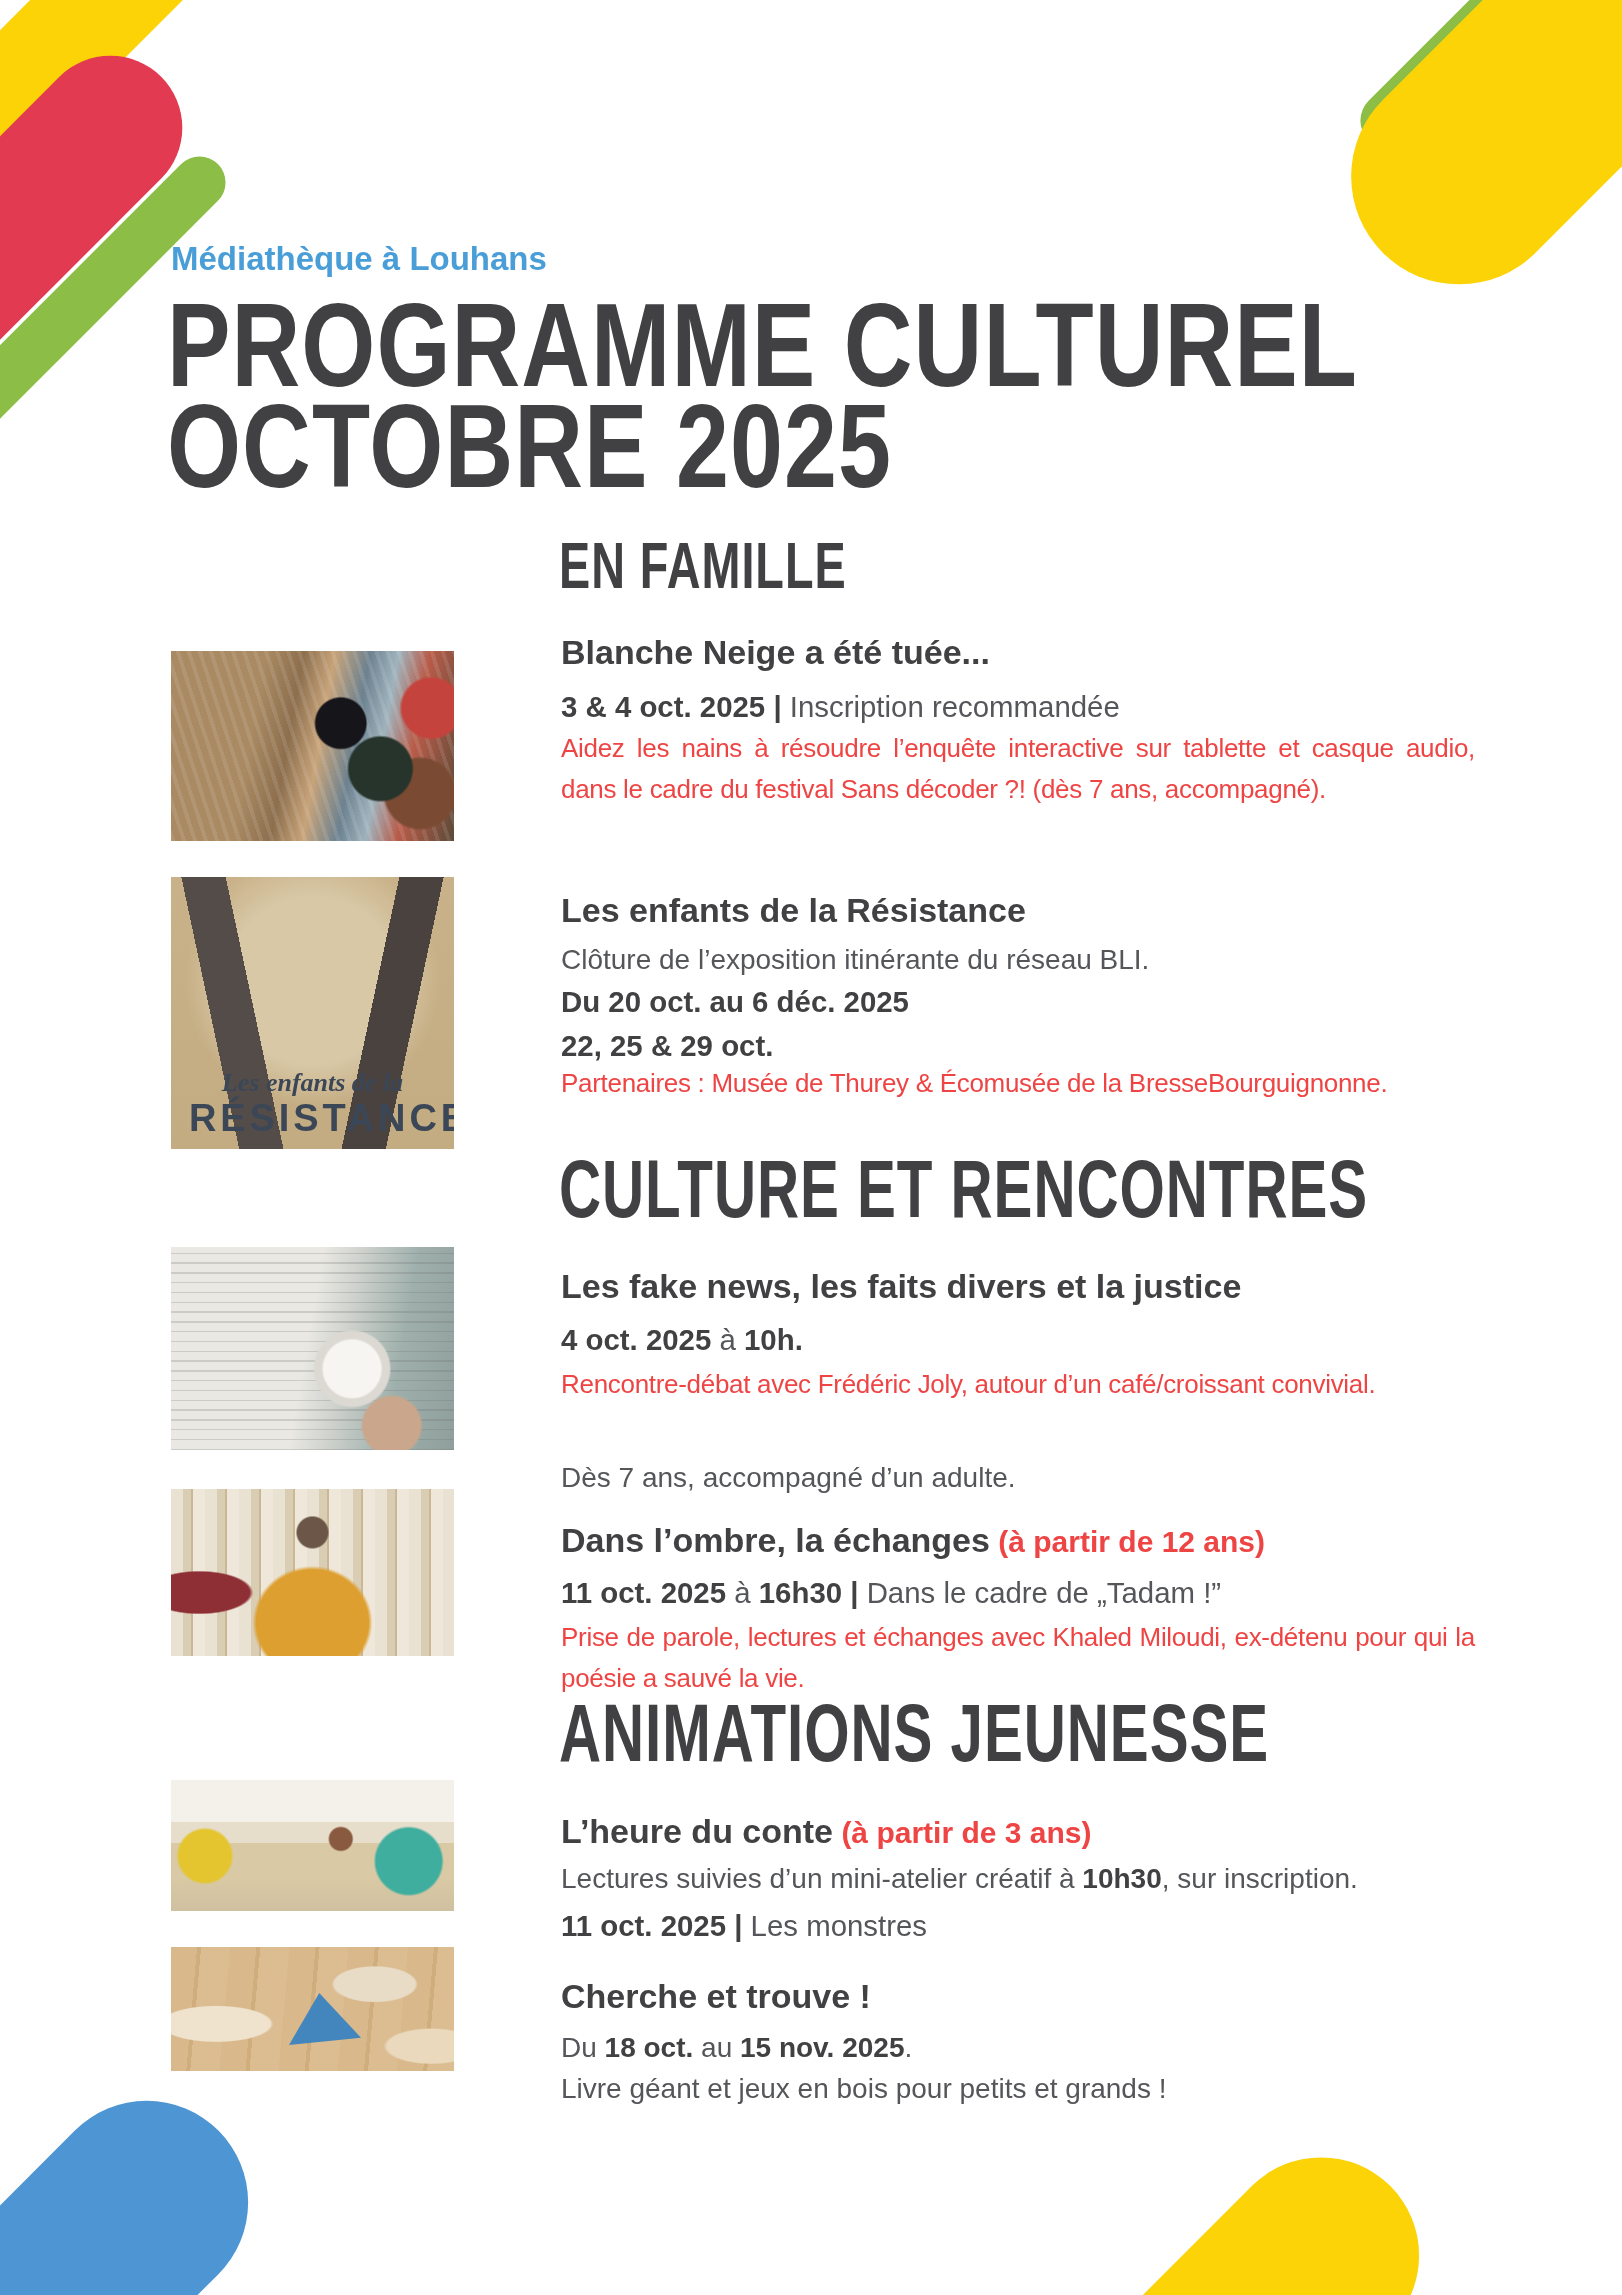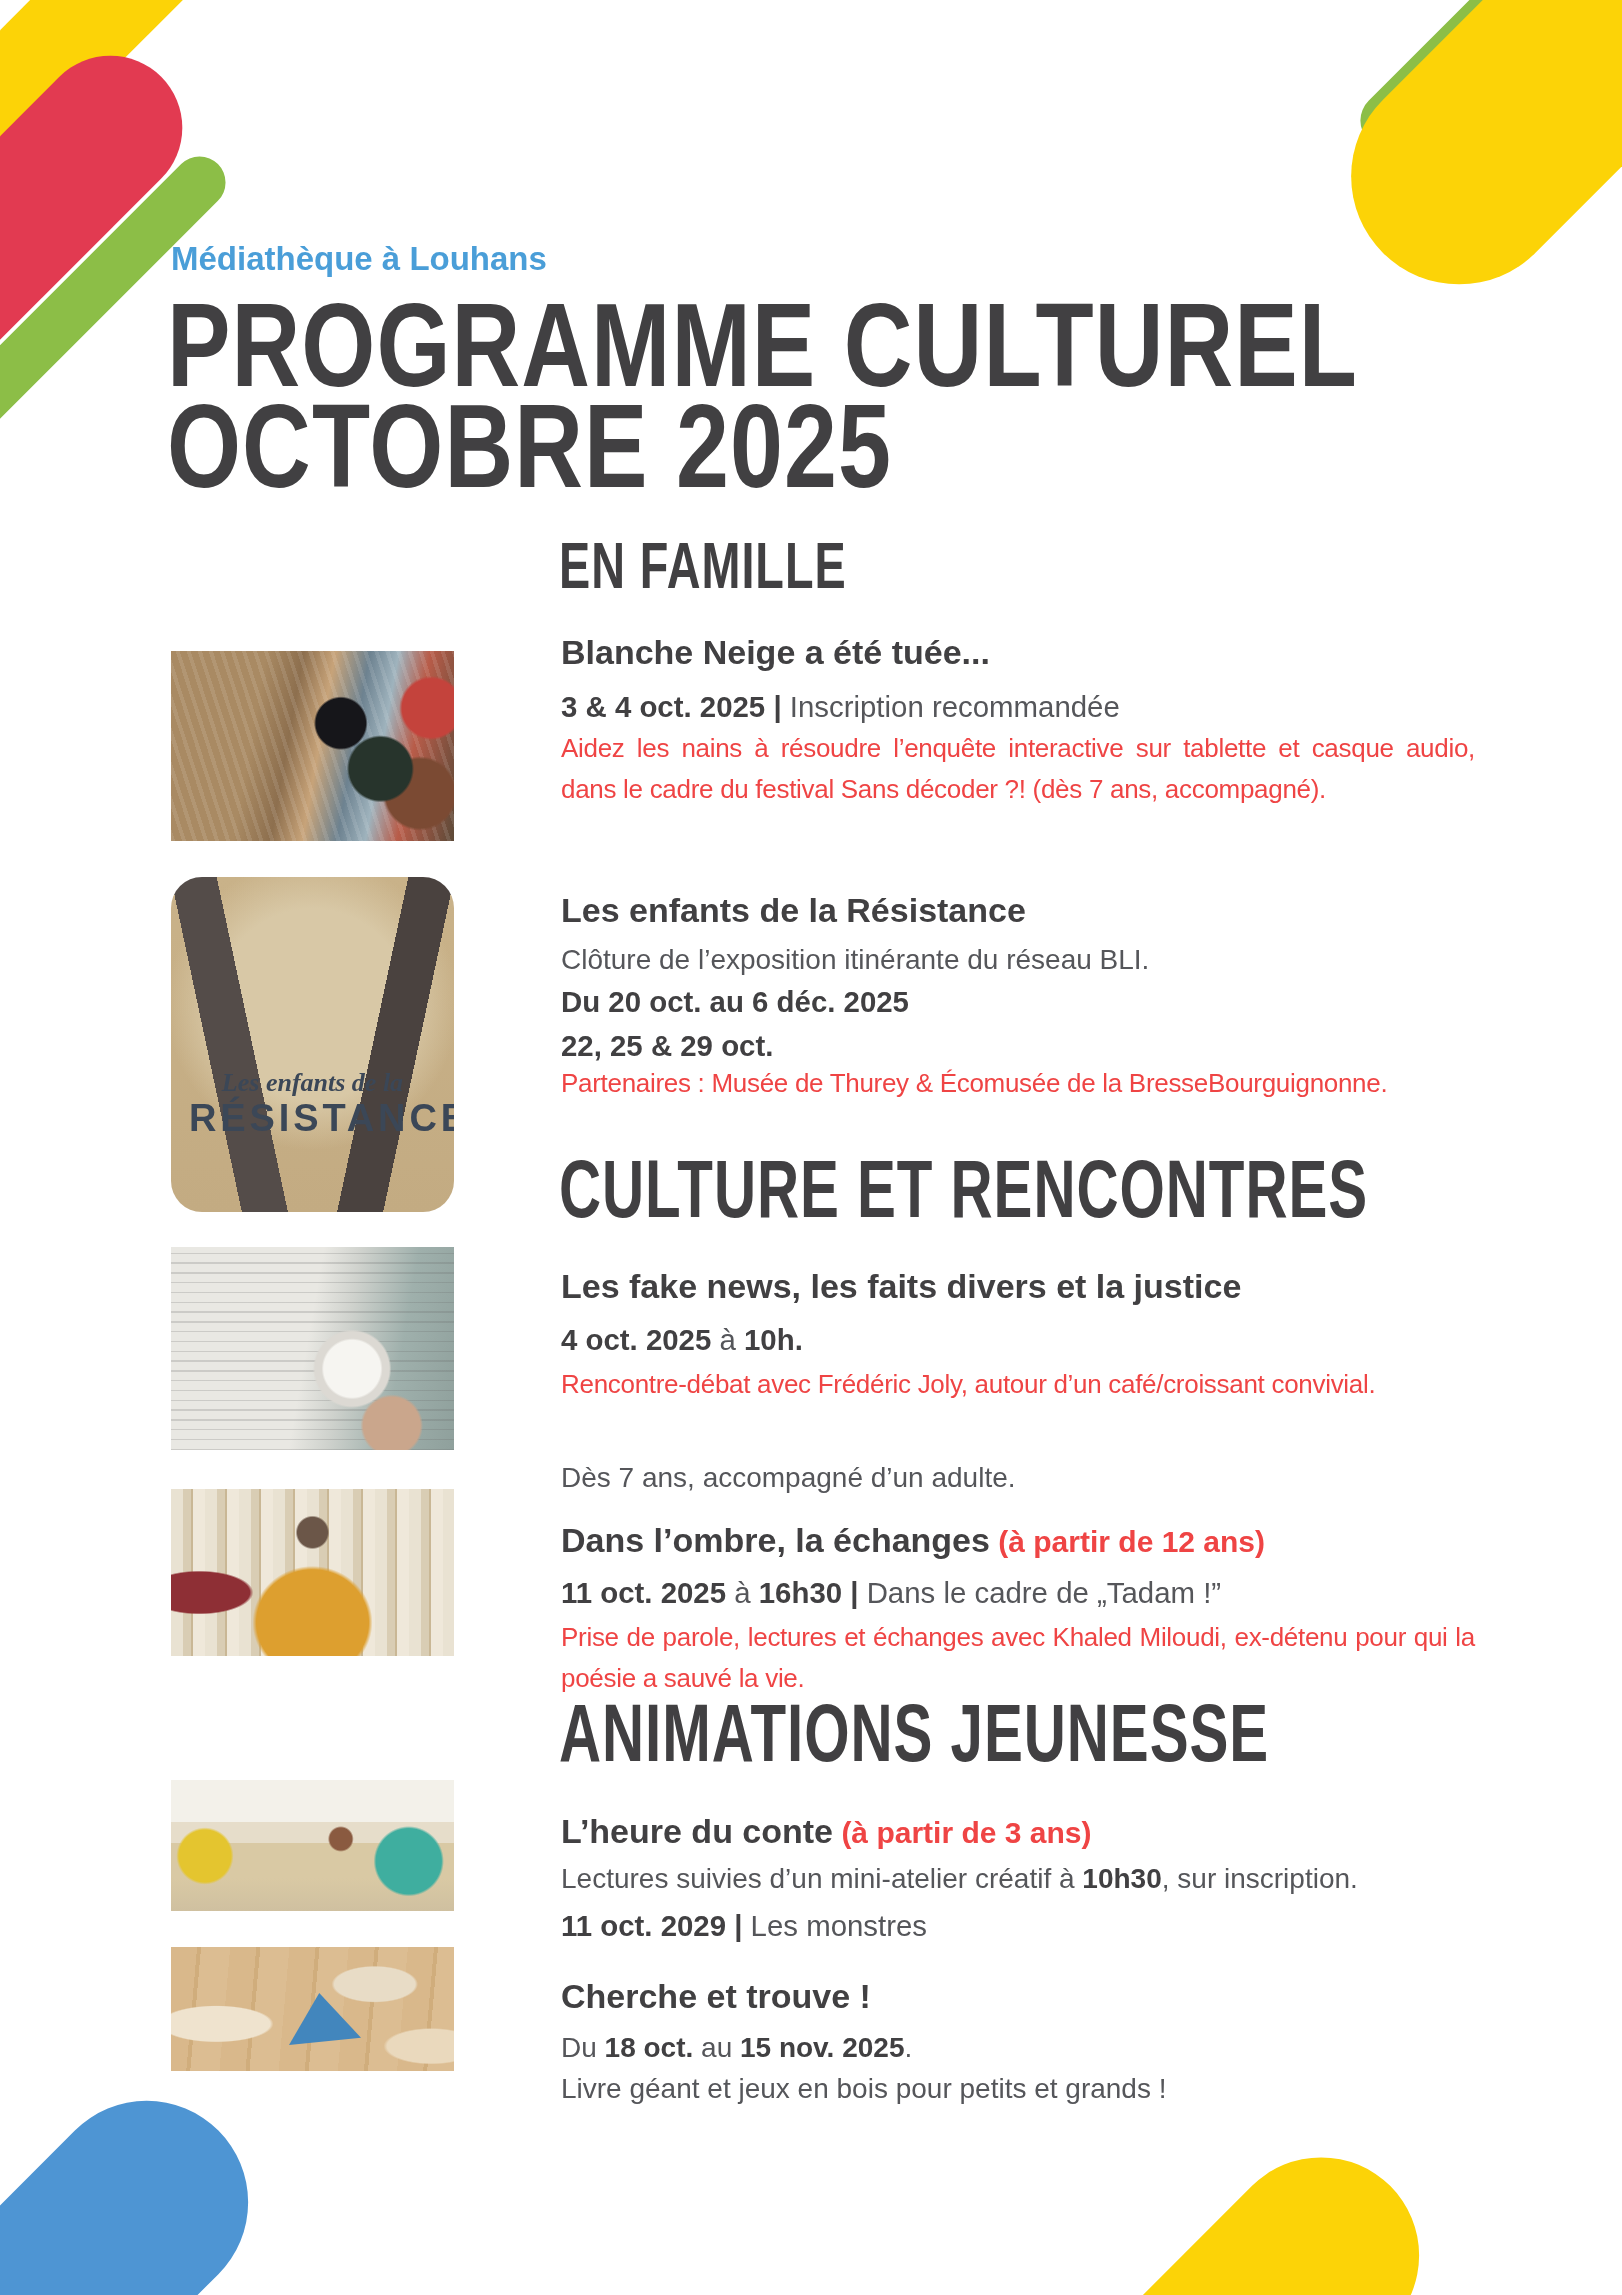--- a/index.html
+++ b/index.html
@@ -40,25 +40,25 @@
 
   
   .photo{position:absolute;left:171px;width:283px;overflow:hidden;z-index:4;}
   .ph1{top:651px;height:190px;background:
     radial-gradient(circle at 60% 38%, #16161a 0 12%, rgba(22,22,26,0) 13%),
     radial-gradient(circle at 74% 62%, #27342c 0 13%, rgba(39,52,44,0) 14%),
     radial-gradient(circle at 92% 30%, #c4433c 0 10%, rgba(196,67,60,0) 11%),
     radial-gradient(circle at 88% 75%, #7b4a33 0 12%, rgba(123,74,51,0) 13%),
     repeating-linear-gradient(72deg, rgba(255,255,255,0.10) 0 3.9px, rgba(255,255,255,0) 3.9px 10.5px),
     linear-gradient(100deg,#a98a63 0 30%,#8d6f4e 42%,#c7a379 52%,#6d8290 63%,#9fb3bd 72%,#b85c49 82%,#5d4a38 100%);}
-  .ph2{top:877px;height:335px;background:
+  .ph2{top:877px;height:272px;background:
     linear-gradient(78deg, rgba(84,76,73,0) 0 20%, #544c49 20% 33%, rgba(84,76,73,0) 33%),
     linear-gradient(-78deg, rgba(74,66,63,0) 0 20%, #4a423f 20% 33%, rgba(74,66,63,0) 33%),
     radial-gradient(circle at 50% 38%, #d8c8a6 0 38%, rgba(216,200,166,0) 58%),
-    linear-gradient(#c9b289,#c3ab82); border-radius: 31px;}
+    linear-gradient(#c9b289,#c3ab82);}
   .cover-l1{position:absolute;left:0;top:191px;width:100%;text-align:center;
     font-family:"Liberation Serif",serif;font-style:italic;font-weight:bold;font-size:26px;color:#3B4757;}
   .cover-l2{position:absolute;left:17px;top:220px;width:100%;text-align:center;
     font-weight:bold;font-size:38px;letter-spacing:3.9px;color:#3B4757;}
   .ph3{top:1247px;height:203px;background:
     radial-gradient(circle at 64% 60%, #f6f5f1 0 13%, #dcd9d3 14% 17%, rgba(220,217,211,0) 18%),
     radial-gradient(circle at 78% 88%, #caa68c 0 10%, rgba(202,166,140,0) 11%),
     repeating-linear-gradient(0deg, rgba(100,100,100,0.22) 0 1.3px, rgba(0,0,0,0) 1.3px 9.8px),
     linear-gradient(100deg,#e9e8e3 0 48%,#cfd2cd 60%,#9fb0ac 78%,#8fa09c 100%);}
   .ph4{top:1489px;height:167px;background:
@@ -130,20 +130,20 @@
   <div class="row t-line" style="top:1459px">Dès 7 ans, accompagné d’un adulte.</div>
 
   <div class="row t-ev" style="top:1521px"><span>Dans l’ombre, la échanges</span><span class="sfx"> (à partir de 12 ans)</span></div>
   <div class="row t-date" style="top:1574px"><span class="b">11 oct. 2025</span><span> à </span><span class="b">16h30 | </span><span>Dans le cadre de „Tadam !”</span></div>
   <div class="row t-body" style="top:1617px">Prise de parole, lectures et échanges avec Khaled Miloudi, ex-détenu pour qui la poésie a sauvé la vie.</div>
 
   <div class="h-sec h-jeunesse">ANIMATIONS JEUNESSE</div>
 
   <div class="row t-ev" style="top:1812px"><span>L’heure du conte</span><span class="sfx"> (à partir de 3 ans)</span></div>
   <div class="row t-line" style="top:1860px"><span>Lectures suivies d’un mini-atelier créatif à </span><span class="b">10h30</span><span>, sur inscription.</span></div>
-  <div class="row t-date" style="top:1907px"><span class="b">11 oct. 2029 | </span><span>Les monstres</span></div>
+  <div class="row t-date" style="top:1907px"><span class="b">11 oct. 2025 | </span><span>Les monstres</span></div>
 
   <div class="row t-ev" style="top:1977px">Cherche et trouve !</div>
   <div class="row t-line" style="top:2029px"><span>Du </span><span class="b">18 oct.</span><span> au </span><span class="b">15 nov. 2025</span><span>.</span></div>
   <div class="row t-line" style="top:2070px">Livre géant et jeux en bois pour petits et grands !</div>
 
 </div>
 
 
 </body></html>

